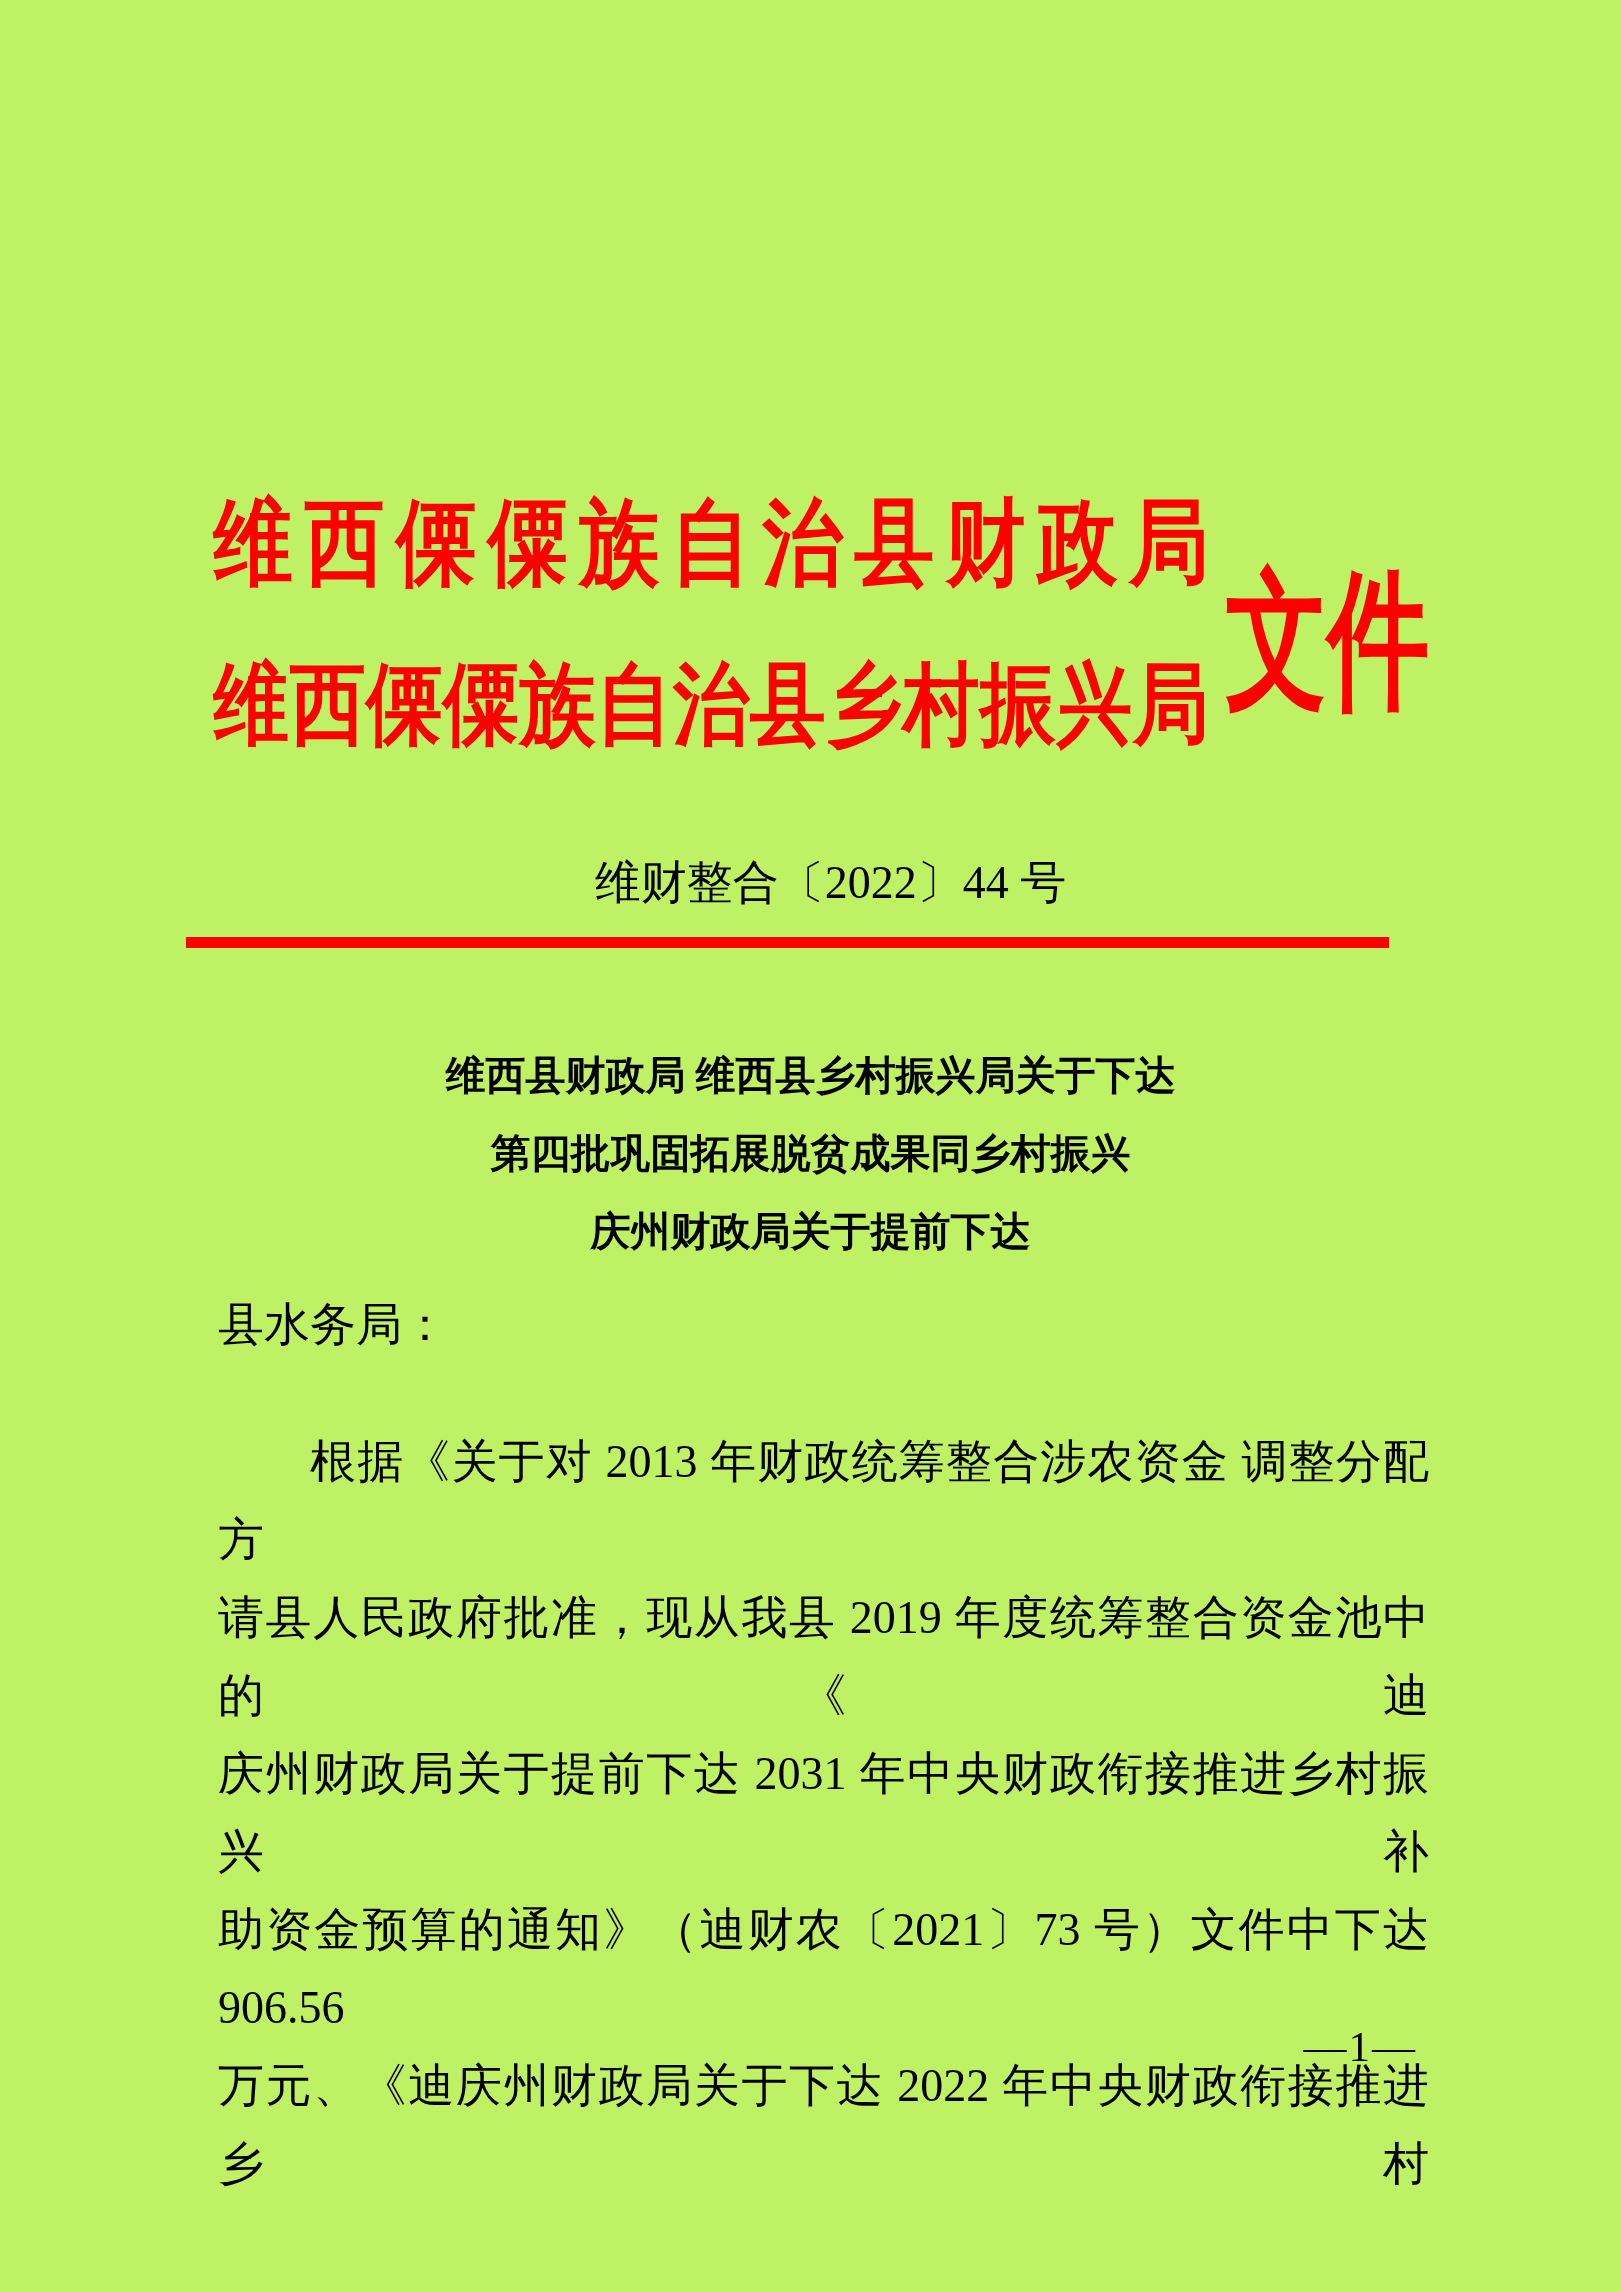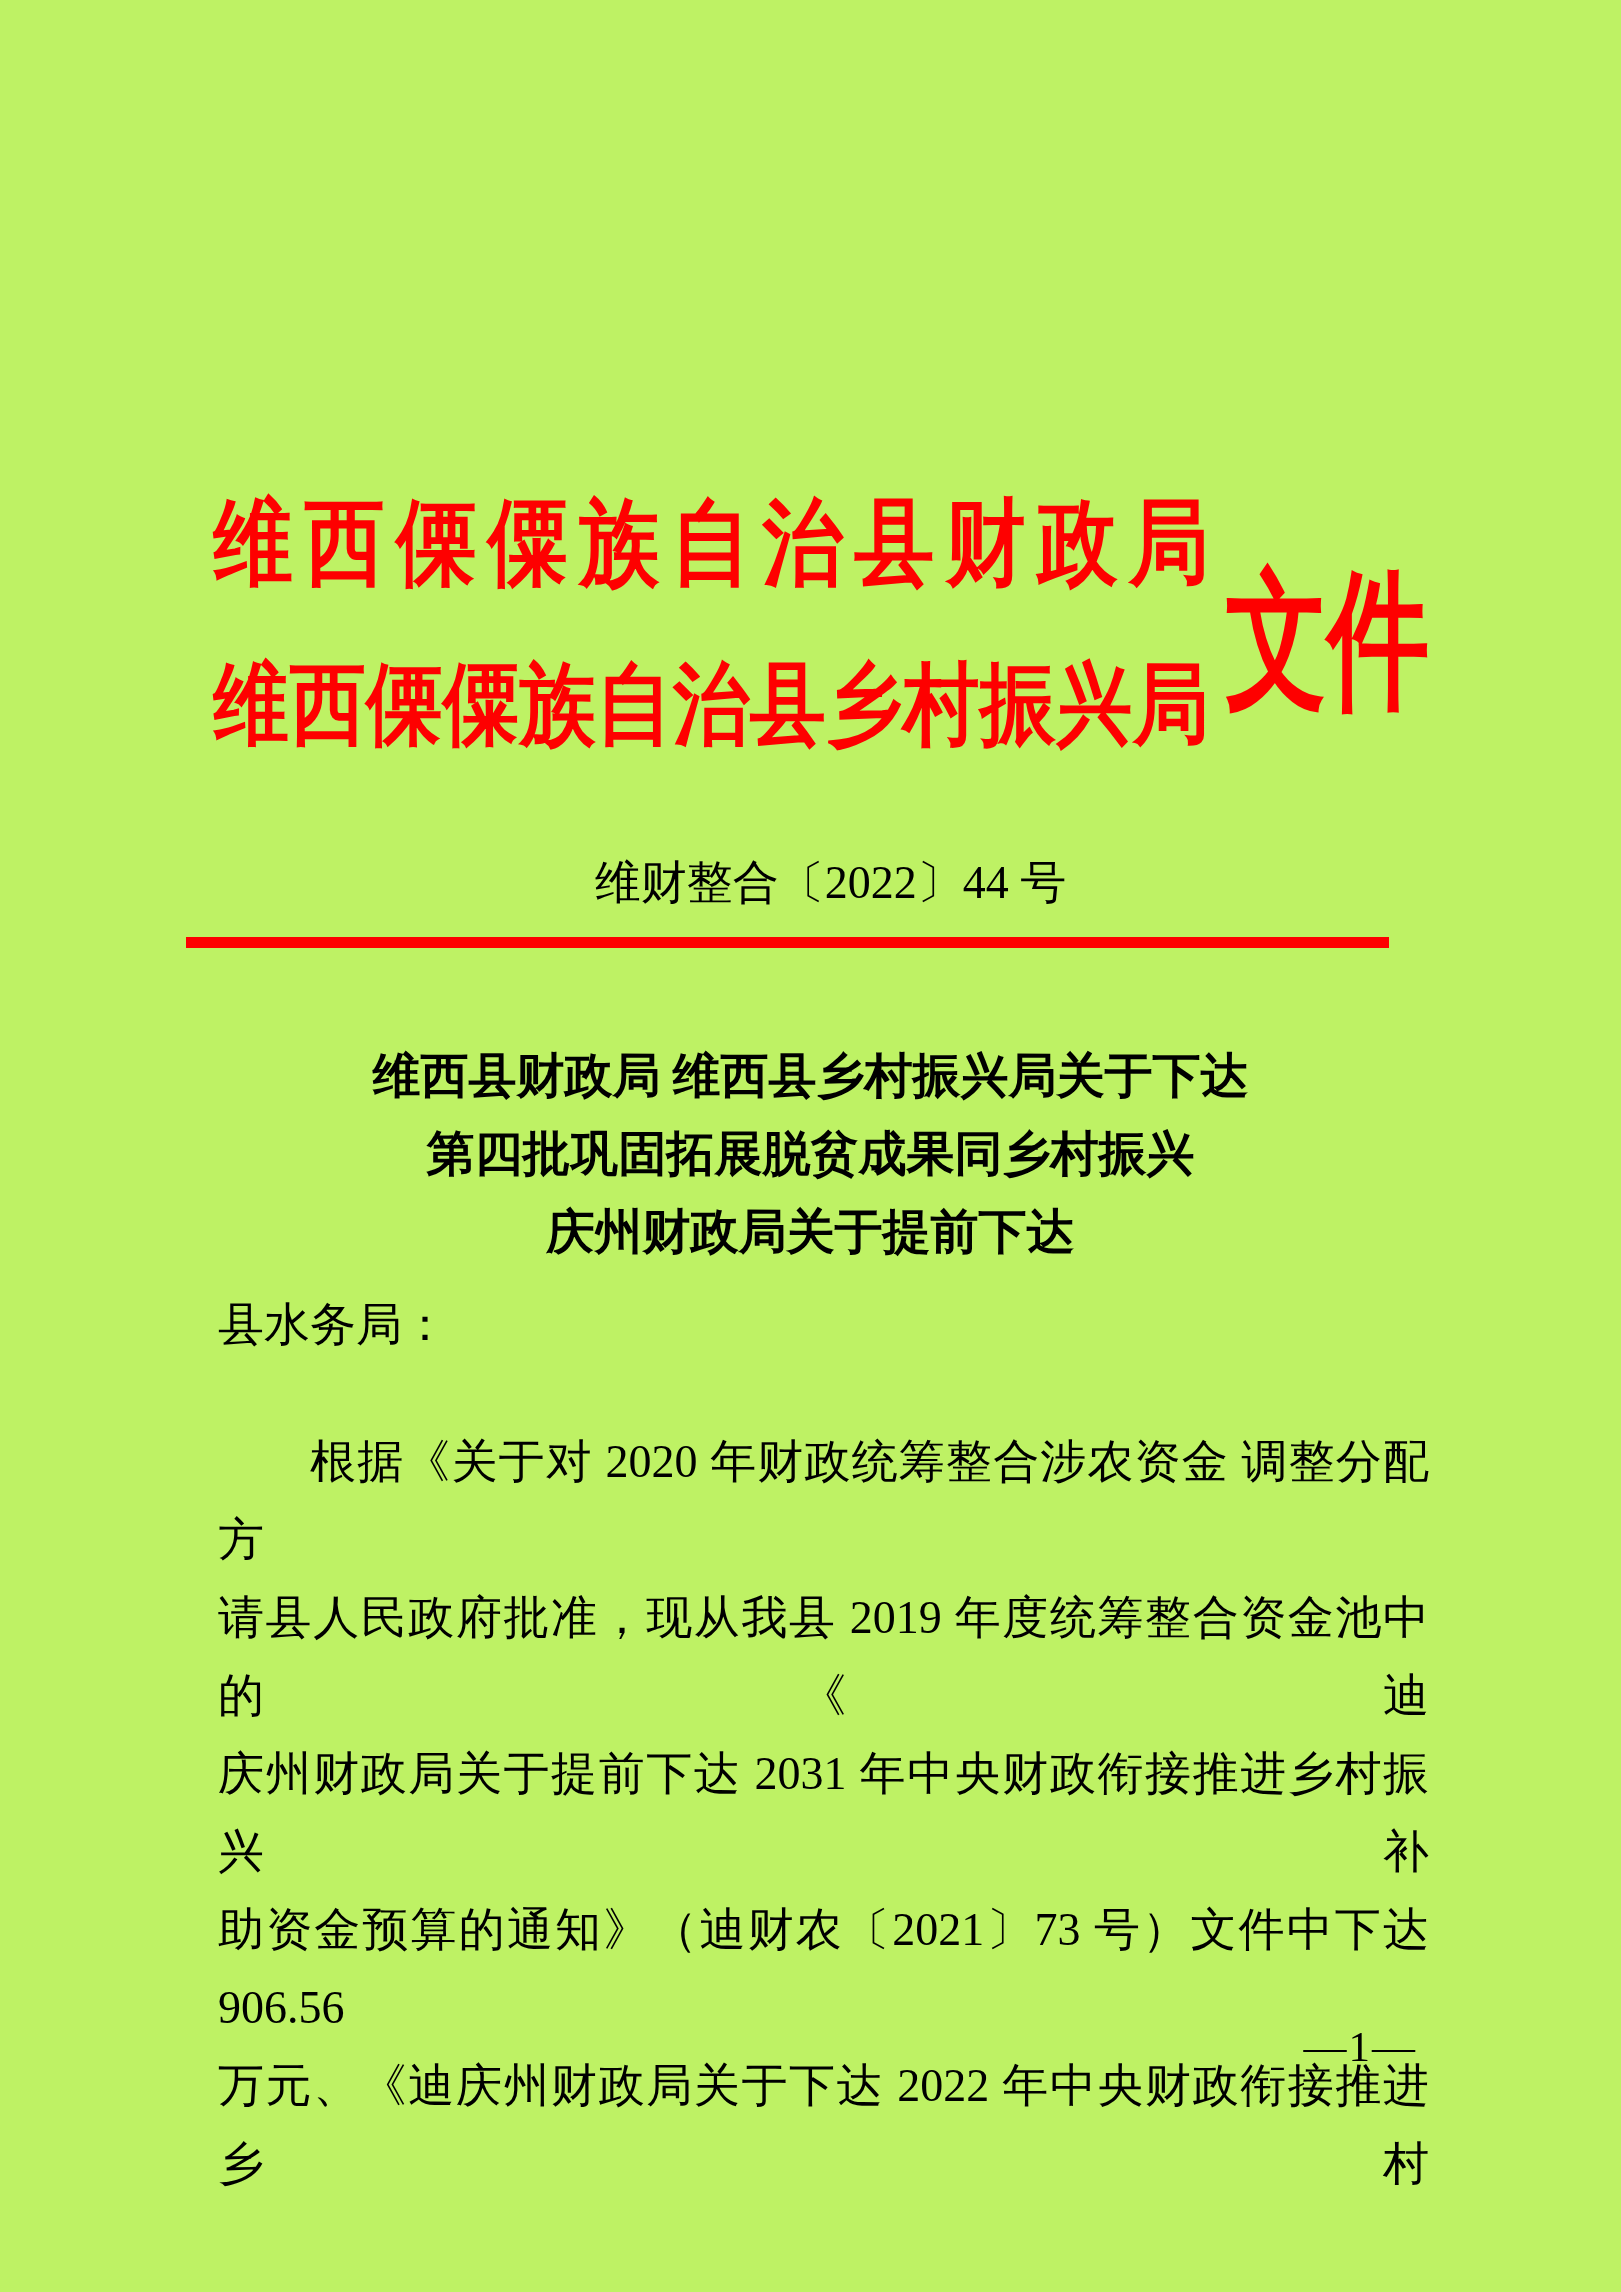--- a/index.html
+++ b/index.html
@@ -58,21 +58,21 @@
   }
   
   .title {
     position: absolute;
     top: 1037px;
     left: 201px;
     width: 1219px;
     text-align: center;
     font-weight: bold;
   }
-  .title-line { font-size: 48px; line-height: 78px; }
+  .title-line { font-size: 40px; line-height: 78px; }
   
   .salutation {
     position: absolute;
     left: 218px;
     top: 1297px;
     font-size: 46px;
     line-height: 1.2;
   }
   .paragraph {
     position: absolute;
@@ -114,21 +114,21 @@
 
   <div class="title">
     <div class="title-line">维西县财政局 维西县乡村振兴局关于下达</div>
     <div class="title-line">第四批巩固拓展脱贫成果同乡村振兴</div>
     <div class="title-line">庆州财政局关于提前下达</div>
   </div>
 
   <div class="salutation">县水务局：</div>
 
   <div class="paragraph">
-      <div class="para-line">根据《关于对 2020 年财政统筹整合涉农资金 调整分配方</div>
+      <div class="para-line">根据《关于对 2013 年财政统筹整合涉农资金 调整分配方</div>
       <div class="para-line">请县人民政府批准，现从我县 2019 年度统筹整合资金池中的《迪</div>
       <div class="para-line">庆州财政局关于提前下达 2031 年中央财政衔接推进乡村振兴补</div>
       <div class="para-line">助资金预算的通知》（迪财农〔2021〕73 号）文件中下达 906.56</div>
       <div class="para-line">万元、《迪庆州财政局关于下达 2022 年中央财政衔接推进乡村</div>
     </div>
 
   <div class="page-number">—1—</div>
 
 </div>
 

